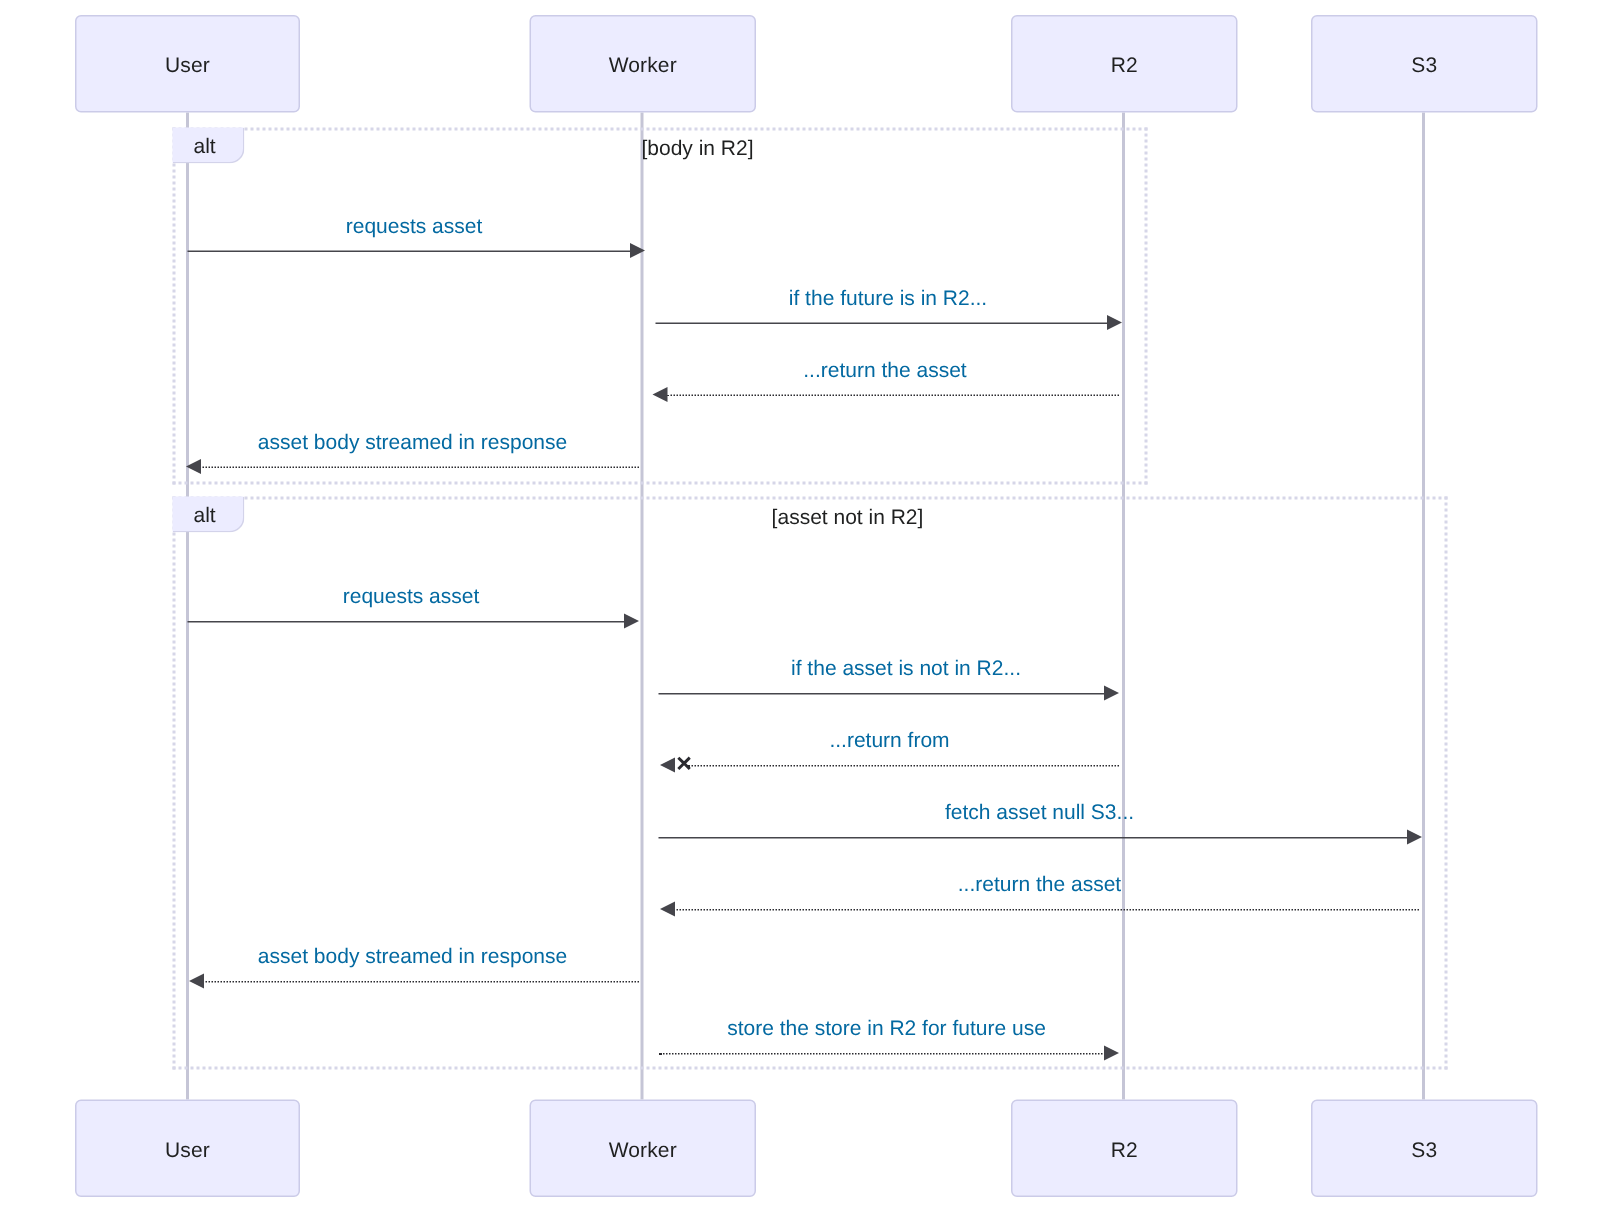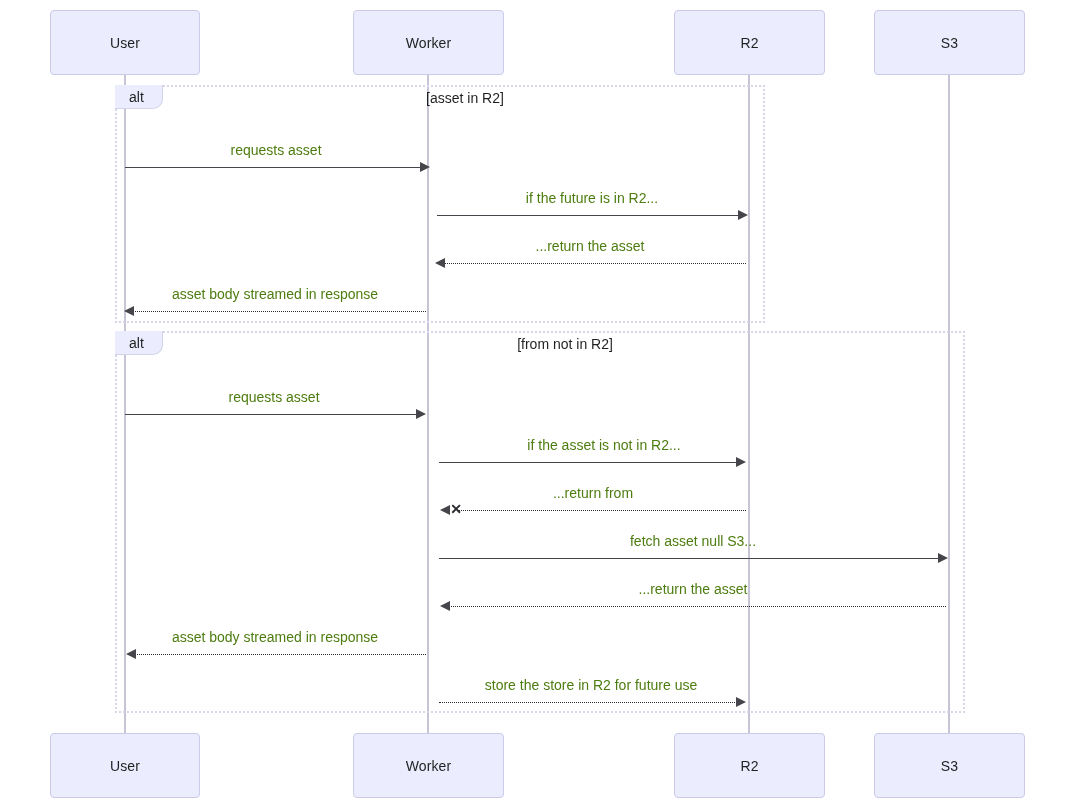--- a/index.html
+++ b/index.html
@@ -114,21 +114,21 @@
     width: 14px;
     height: 14px;
     color: #2a2a2f;
     font-size: 14px;
     line-height: 14px;
     text-align: center;
     font-weight: bold;
   }
   .msg-label {
     position: absolute;
-    color: #4d7c0f;
+    color: #0369a1;
     font-size: 14px;
     line-height: 1;
     white-space: nowrap;
     transform: translateX(-50%);
     text-align: center;
   }
 </style>
 </head>
 <body>
 
@@ -137,24 +137,24 @@
   <div id="lifelines">
       <div class="lifeline" style="left: 124px; top: 75px; height: 658px;"></div>
       <div class="lifeline" style="left: 427px; top: 75px; height: 658px;"></div>
       <div class="lifeline" style="left: 748px; top: 75px; height: 658px;"></div>
       <div class="lifeline" style="left: 948px; top: 75px; height: 658px;"></div>
     </div>
 
   <div id="fragments">
       <div class="alt-frame" style="left: 115px; top: 85px; width: 650px; height: 238px;"></div>
       <div class="alt-label" style="left: 115px; top: 85px; width: 48px; height: 24px;">alt</div>
-      <div class="alt-condition" style="left: 465px; top: 91px;">[asset in R2]</div>
+      <div class="alt-condition" style="left: 465px; top: 91px;">[body in R2]</div>
       <div class="alt-frame" style="left: 115px; top: 331px; width: 850px; height: 382px;"></div>
       <div class="alt-label" style="left: 115px; top: 331px; width: 48px; height: 24px;">alt</div>
-      <div class="alt-condition" style="left: 565px; top: 337px;">[from not in R2]</div>
+      <div class="alt-condition" style="left: 565px; top: 337px;">[asset not in R2]</div>
     </div>
 
   <div id="messages">
       <div class="msg" style="left: 0px; top: 167px;">
         <div class="line" style="left: 125px; width: 296px;"></div>
         <div class="head right" style="left: 420px;"></div>
       </div>
       <div class="msg-label" style="left: 276px; top: 143px;">requests asset</div>
       <div class="msg" style="left: 0px; top: 215px;">
         <div class="line" style="left: 437px; width: 302px;"></div>

